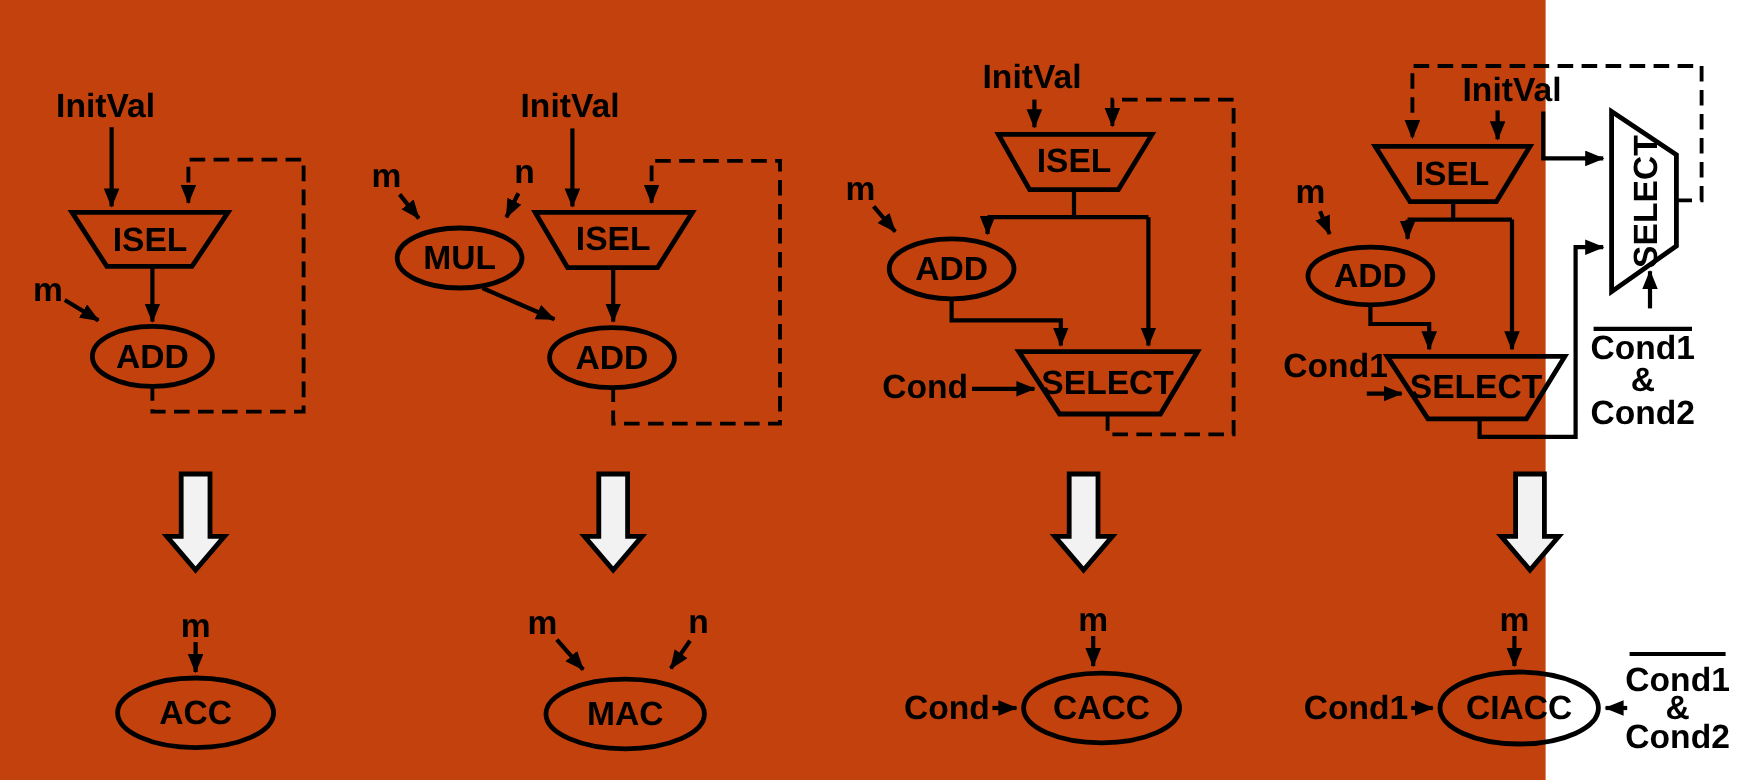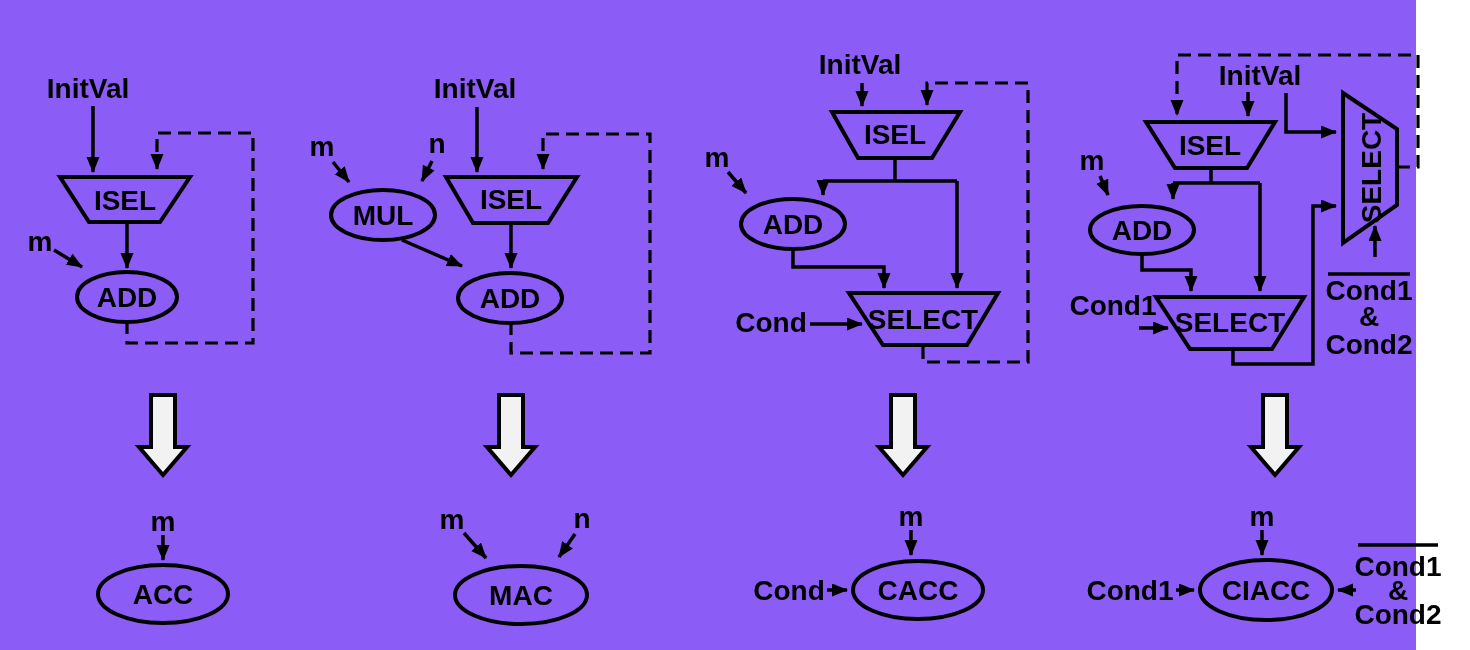--- a/index.html
+++ b/index.html
@@ -1,19 +1,19 @@
 <!DOCTYPE html>
 <html><head>
 <meta charset="utf-8">
 <style>
   html,body { margin:0; padding:0; background:#ffffff; }
   .canvas {
     position:relative;
-    width:1416px; height:650px;
-    background:#8b5cf6;
+    width:1288px; height:650px;
+    background:#c2410c;
     font-family:"Liberation Sans", sans-serif;
   }
   svg { display:block; }
   svg text {
     font-family:"Liberation Sans", sans-serif;
     font-weight:bold;
     font-size:28px;
     fill:#000000;
     text-anchor:middle;
     dominant-baseline:central;

